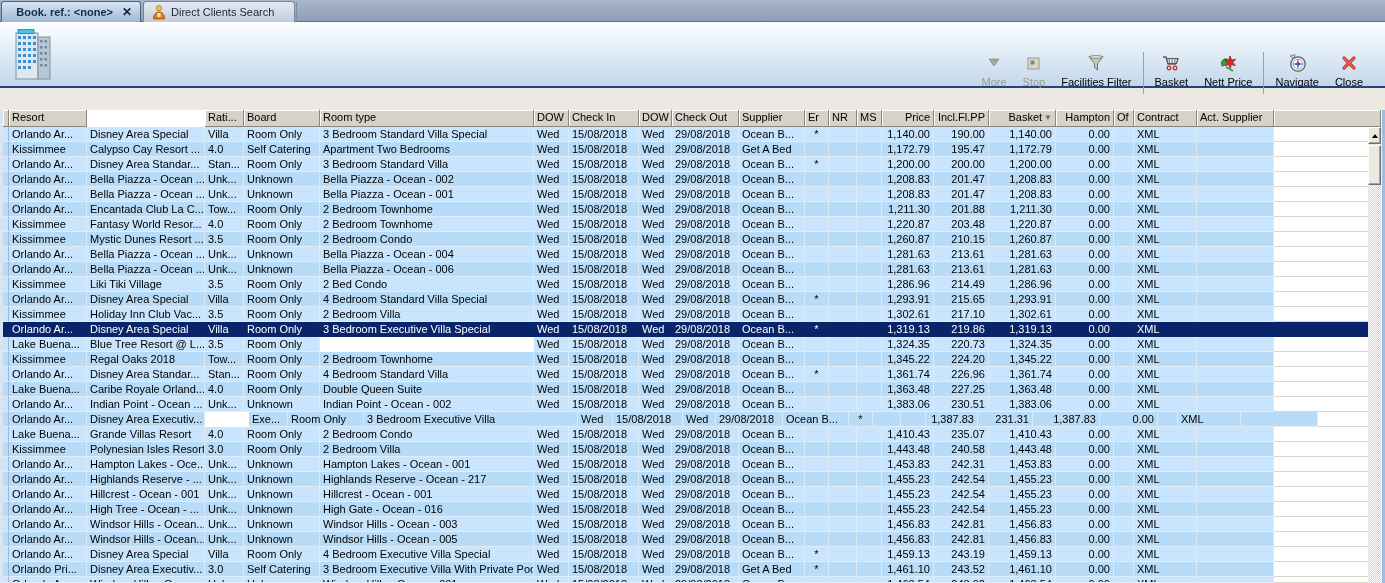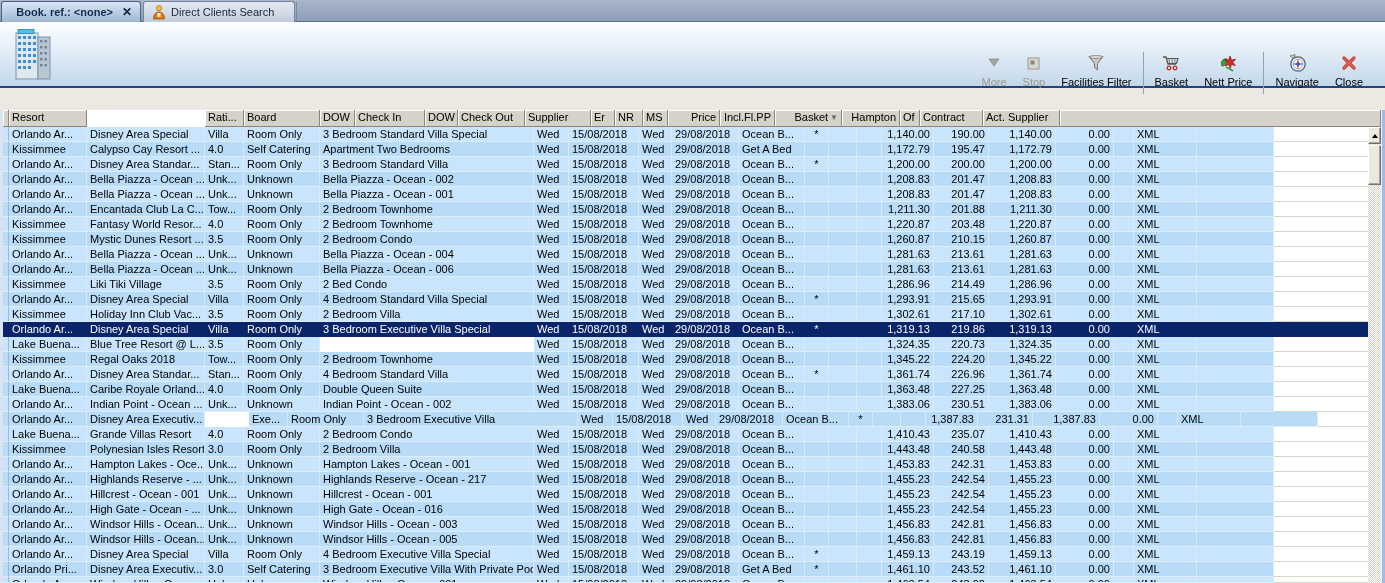--- a/index.html
+++ b/index.html
@@ -234,20 +234,21 @@
   </div>
 
 
   <div class="grid">
     <div class="gh-row" id="grid-header">
       <div class="gh-cell" style="width:6px;padding:0"></div>
     <div class="gh-cell" style="width: 78px;">Resort</div>
         <div class="gh-cell" style="width: 118px; margin-top: 48px;">Accommodation</div>
         <div class="gh-cell" style="width: 39px;">Rati...</div>
         <div class="gh-cell" style="width: 76px;">Board</div>
+        <div class="gh-cell" style="width: 214px;">Room type</div>
         <div class="gh-cell" style="width: 35px;">DOW</div>
         <div class="gh-cell" style="width: 70px;">Check In</div>
         <div class="gh-cell" style="width: 33px;">DOW</div>
         <div class="gh-cell" style="width: 67px;">Check Out</div>
         <div class="gh-cell" style="width: 66px;">Supplier</div>
         <div class="gh-cell" style="width: 24px;">Er</div>
         <div class="gh-cell" style="width: 28px;">NR</div>
         <div class="gh-cell" style="width: 25px;">MS</div>
         <div class="gh-cell r" style="width: 52px;">Price</div>
         <div class="gh-cell r" style="width: 55px;">Incl.Fl.PP</div>
@@ -855,21 +856,21 @@
           <div class="g-cell r" style="width: 67px;">1,455.23</div>
           <div class="g-cell r" style="width: 58px;">0.00</div>
           <div class="g-cell" style="width: 20px;"></div>
           <div class="g-cell" style="width: 63px;">XML</div>
           <div class="g-cell" style="width: 77px;"></div>
           <div class="g-fill"></div>
         </div>
         <div class="g-row alt1">
           <div class="g-ind"></div>
           <div class="g-cell" style="width: 78px;">Orlando Ar...</div>
-          <div class="g-cell" style="width: 118px;">High Gate - Ocean - ...</div>
+          <div class="g-cell" style="width: 118px;">High Tree - Ocean - ...</div>
           <div class="g-cell" style="width: 39px;">Unk...</div>
           <div class="g-cell" style="width: 76px;">Unknown</div>
           <div class="g-cell" style="width: 214px;">High Gate - Ocean - 016</div>
           <div class="g-cell" style="width: 35px;">Wed</div>
           <div class="g-cell" style="width: 70px;">15/08/2018</div>
           <div class="g-cell" style="width: 33px;">Wed</div>
           <div class="g-cell" style="width: 67px;">29/08/2018</div>
           <div class="g-cell" style="width: 66px;">Ocean B...</div>
           <div class="g-cell c" style="width: 24px;"></div>
           <div class="g-cell c" style="width: 28px;"></div>

